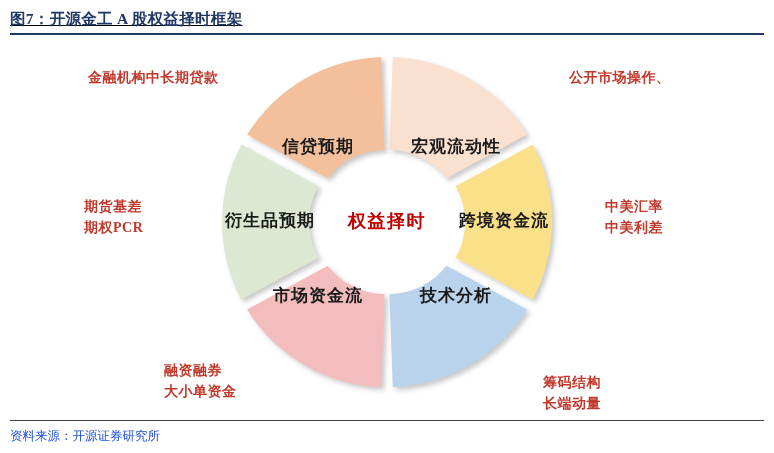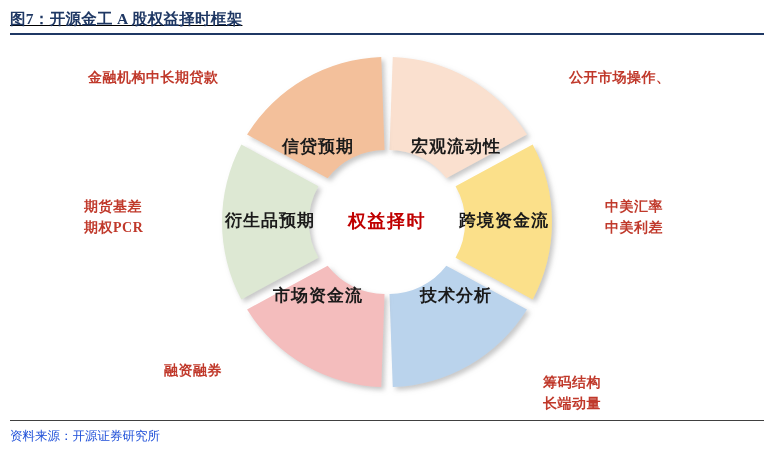--- a/index.html
+++ b/index.html
@@ -117,20 +117,21 @@
       <div>中美利差</div>
     </div>
 
     <div class="note right" style="left:543px;top:336px;">
       <div>筹码结构</div>
       <div>长端动量</div>
     </div>
 
     <div class="note left" style="left:164px;top:324px;">
       <div>融资融券</div>
+      <div>大小单资金</div>
     </div>
 
     <div class="note left" style="left:84px;top:160px;">
       <div>期货基差</div>
       <div>期权PCR</div>
     </div>
 
     <div class="note left" style="left:88px;top:31px;">
       <div>金融机构中长期贷款</div>
     </div>

